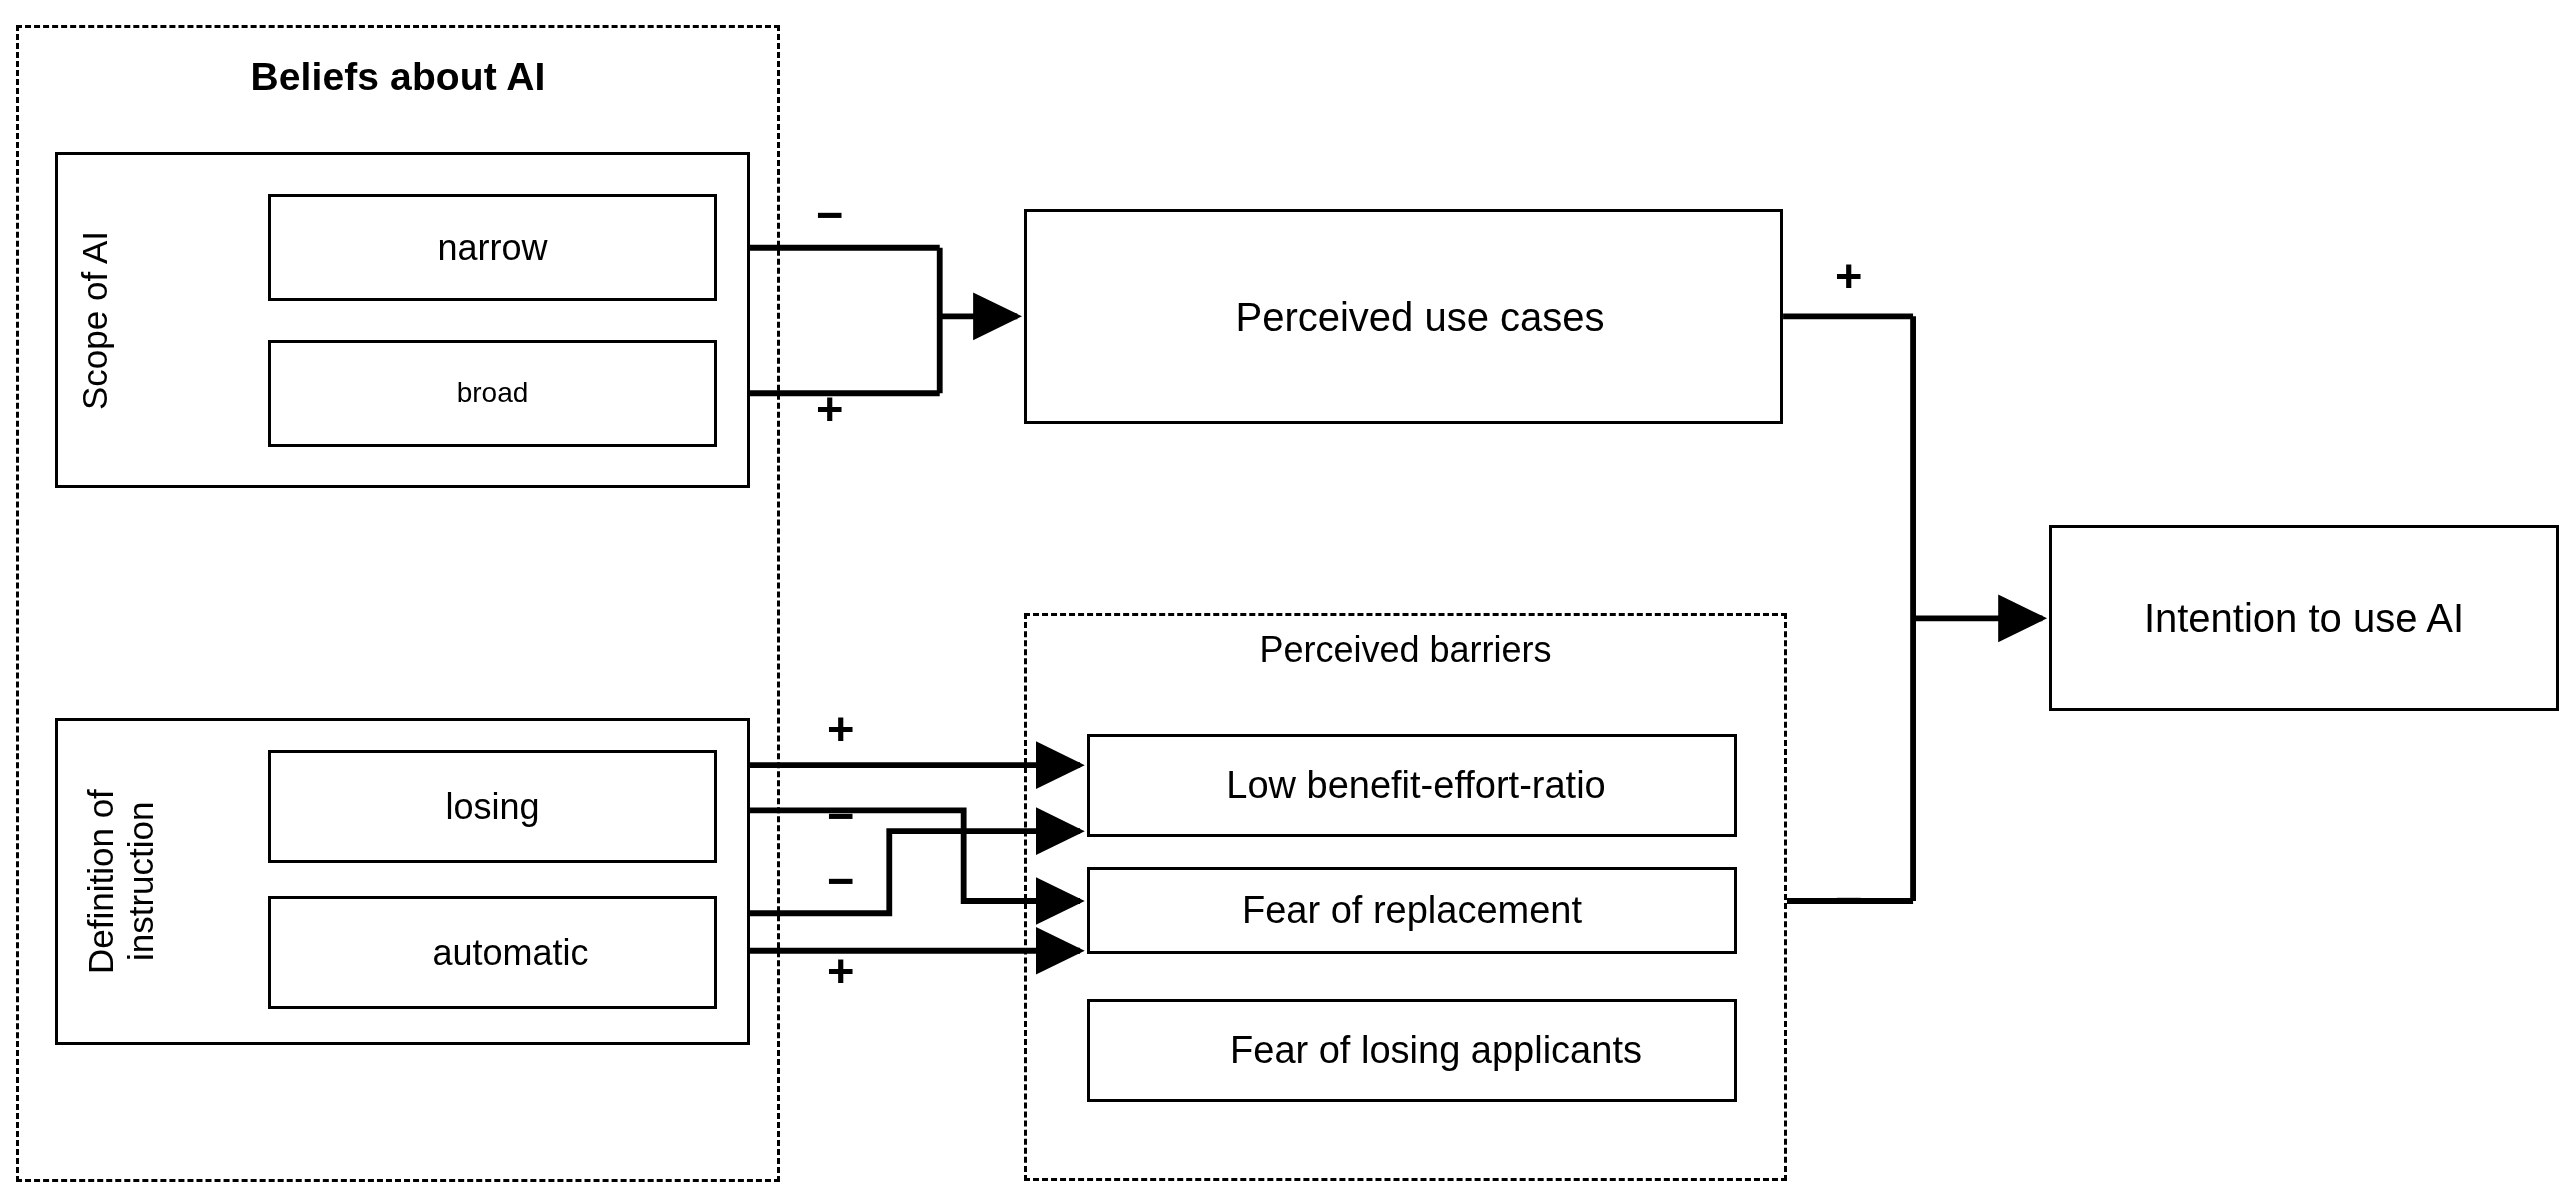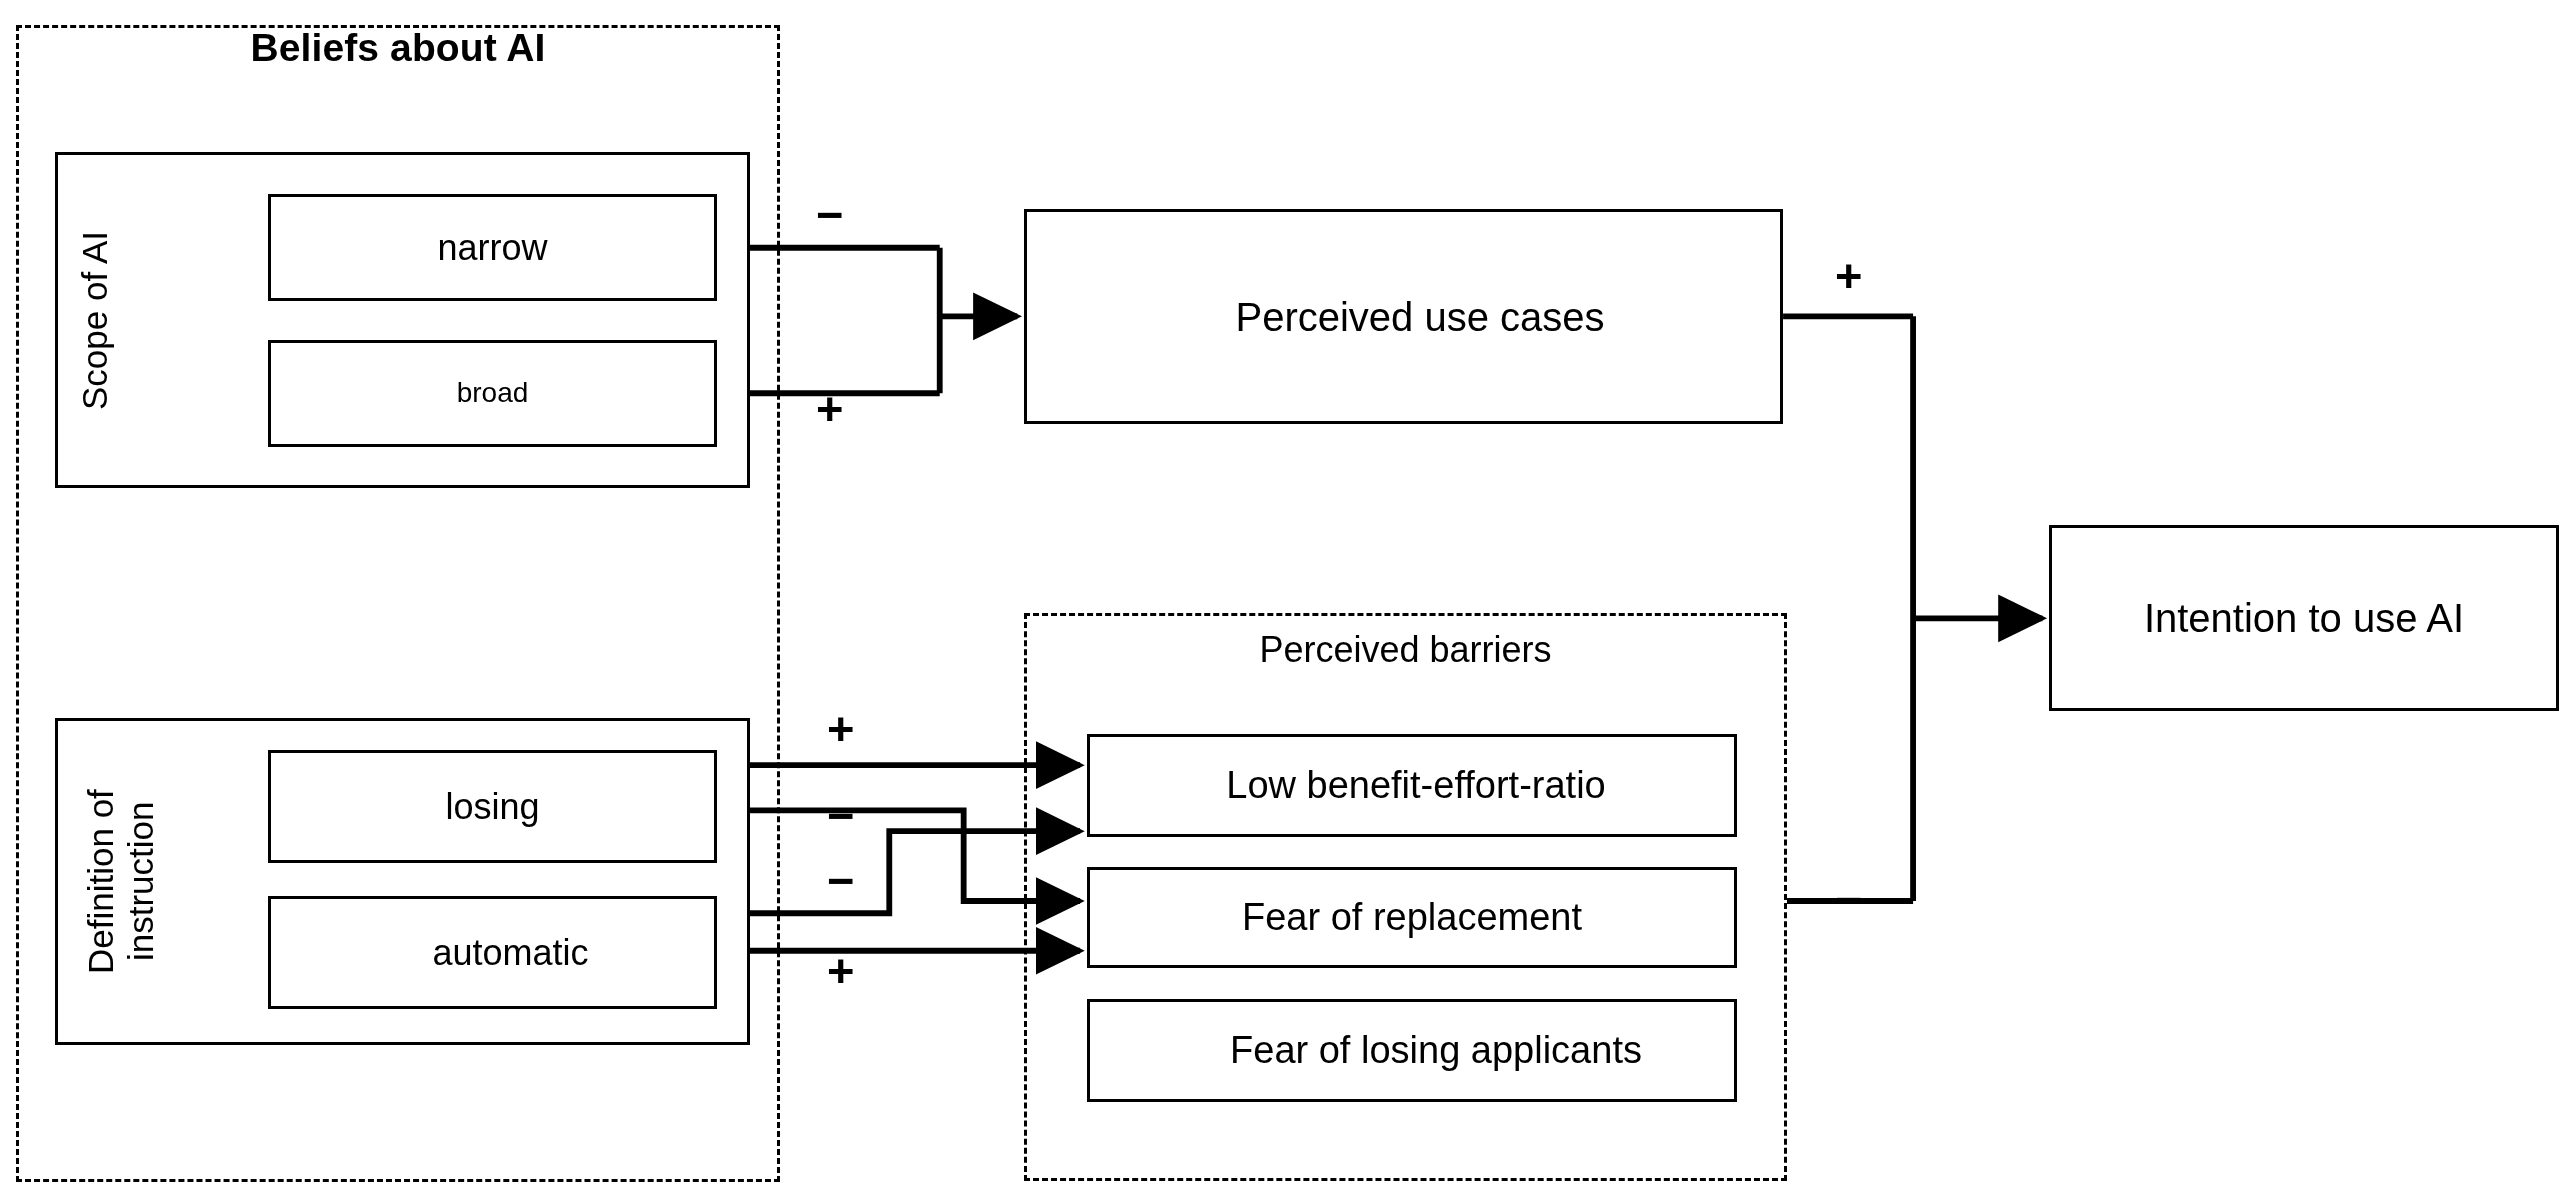--- a/index.html
+++ b/index.html
@@ -27,21 +27,21 @@
     background:transparent;
     border:3.9px dashed #000000;
   }
   .lbl{position:absolute;white-space:nowrap;}
 
   
   #beliefs-group{left:16px;top:24.6px;width:764px;height:1157px;}
   #barriers-group{left:1024px;top:613px;width:763px;height:568px;}
 
   #beliefs-title{
-    left:16px;top:26px;width:764px;
+    left:16px;top:55px;width:764px;
     text-align:center;font-size:39px;font-weight:bold;letter-spacing:0.1px;
   }
   #barriers-title{
     left:1024px;top:629px;width:763px;
     text-align:center;font-size:36px;font-weight:normal;
   }
 
   
   #scope-box{left:55px;top:152px;width:695px;height:336px;}
   #definition-box{left:55px;top:718px;width:695px;height:327px;}
@@ -62,21 +62,21 @@
 
   
   #narrow-box{left:268px;top:194px;width:449px;height:107px;font-size:36px;}
   #broad-box{left:268px;top:340px;width:449px;height:107px;font-size:28px;}
   #manual-box{left:268px;top:750px;width:449px;height:113px;font-size:36px;}
   #automatic-box{left:268px;top:896px;width:449px;height:113px;font-size:36px;padding-left:36px;}
 
   
   #use-cases-box{left:1024px;top:209px;width:759px;height:215px;font-size:40px;padding-left:33px;}
   #barrier-1-box{left:1087px;top:734px;width:650px;height:103px;font-size:38px;padding-left:8px;}
-  #barrier-2-box{left:1087px;top:867px;width:650px;height:101px;font-size:38px;}
+  #barrier-2-box{left:1087px;top:867px;width:650px;height:87px;font-size:38px;}
   #barrier-3-box{left:1087px;top:999px;width:650px;height:103px;font-size:38px;padding-left:48px;}
   #intention-box{left:2049px;top:525px;width:510px;height:186px;font-size:40px;}
 
   
   .sign{font-size:47px;font-weight:600;line-height:1;}
   #sign-narrow{left:816px;top:191px;}
   #sign-broad{left:816px;top:385px;}
   #sign-usecases-intention{left:1835px;top:252px;}
   #sign-barriers-intention{left:1835px;top:876px;}
   #sign-manual-ratio{left:827px;top:705px;}

